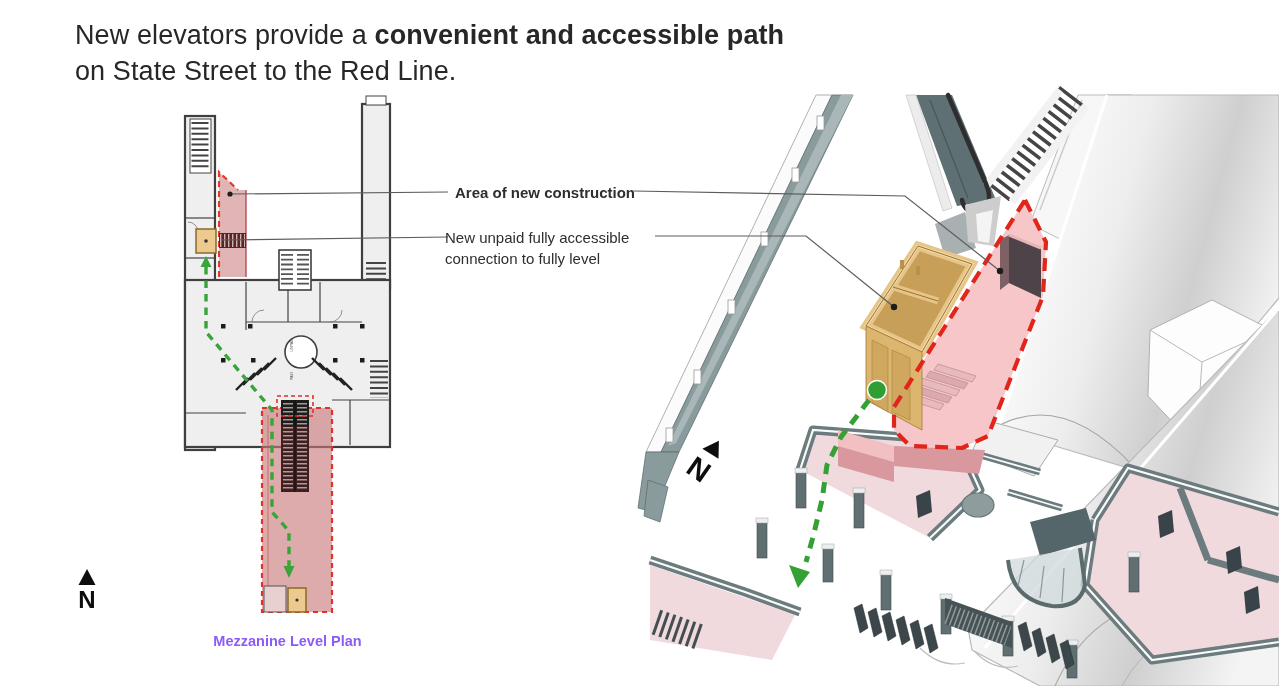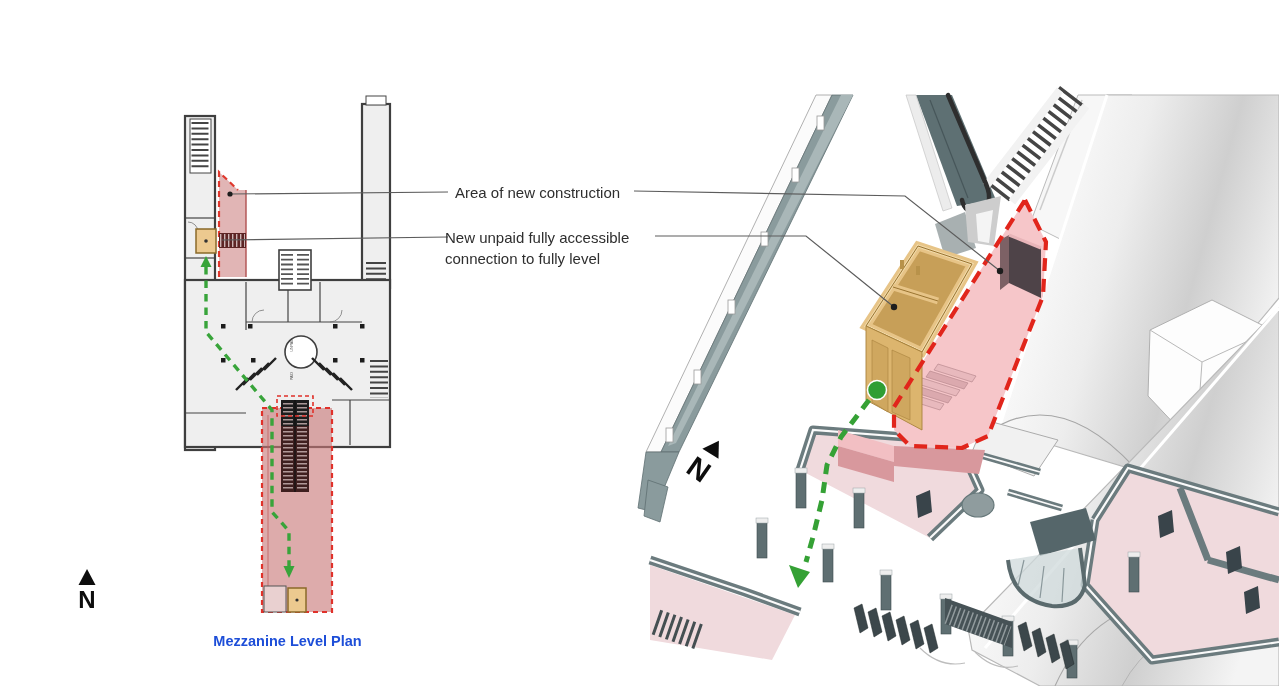--- a/index.html
+++ b/index.html
@@ -1,32 +1,36 @@
 <!DOCTYPE html>
 <html><head>
 <meta charset="utf-8">
 <style>
   html,body{margin:0;padding:0;background:#ffffff;}
   .canvas{position:relative;width:1279px;height:686px;background:#ffffff;overflow:hidden;
           font-family:"Liberation Sans","DejaVu Sans",sans-serif;color:#222;}
   .title-block{position:absolute;left:75px;top:18px;font-size:27px;line-height:1.32;color:#272727;letter-spacing:.1px;}
   .title-block .em{font-weight:700;}
   .anno{position:absolute;font-size:15px;line-height:1.38;color:#2e2e2e;}
-  .anno-1{left:455px;top:183px;}
+  .anno-1{left:455px;top:183px;font-weight:bold;}
   .anno-2{left:445px;top:228px;}
   .plan-caption{position:absolute;left:180px;top:633px;width:215px;text-align:center;
-                font-size:14.5px;font-weight:700;color:#1d4ed8;}
+                font-size:14.5px;font-weight:700;color:#8b5cf6;}
   svg{position:absolute;left:0;top:0;}
   svg text{font-family:"Liberation Sans","DejaVu Sans",sans-serif;}
 </style>
 </head>
 <body>
 
 <div class="canvas">
 
+  <div class="title-block">
+    <span>New elevators provide a </span><span class="em">convenient and accessible path</span><br>
+    <span>on State Street to the Red Line.</span>
+  </div>
 
   <svg width="1279" height="686" viewBox="0 0 1279 686">
     <defs>
       <linearGradient id="tg" x1="0" y1="0" x2="1" y2="0" gradientTransform="rotate(20 .5 .5)">
         <stop offset="0" stop-color="#ffffff"></stop>
           <stop offset="0.38" stop-color="#ededed"></stop>
         <stop offset="0.68" stop-color="#cfcfcf"></stop>
           <stop offset="1" stop-color="#f4f4f4"></stop>
       </linearGradient>
     </defs>

